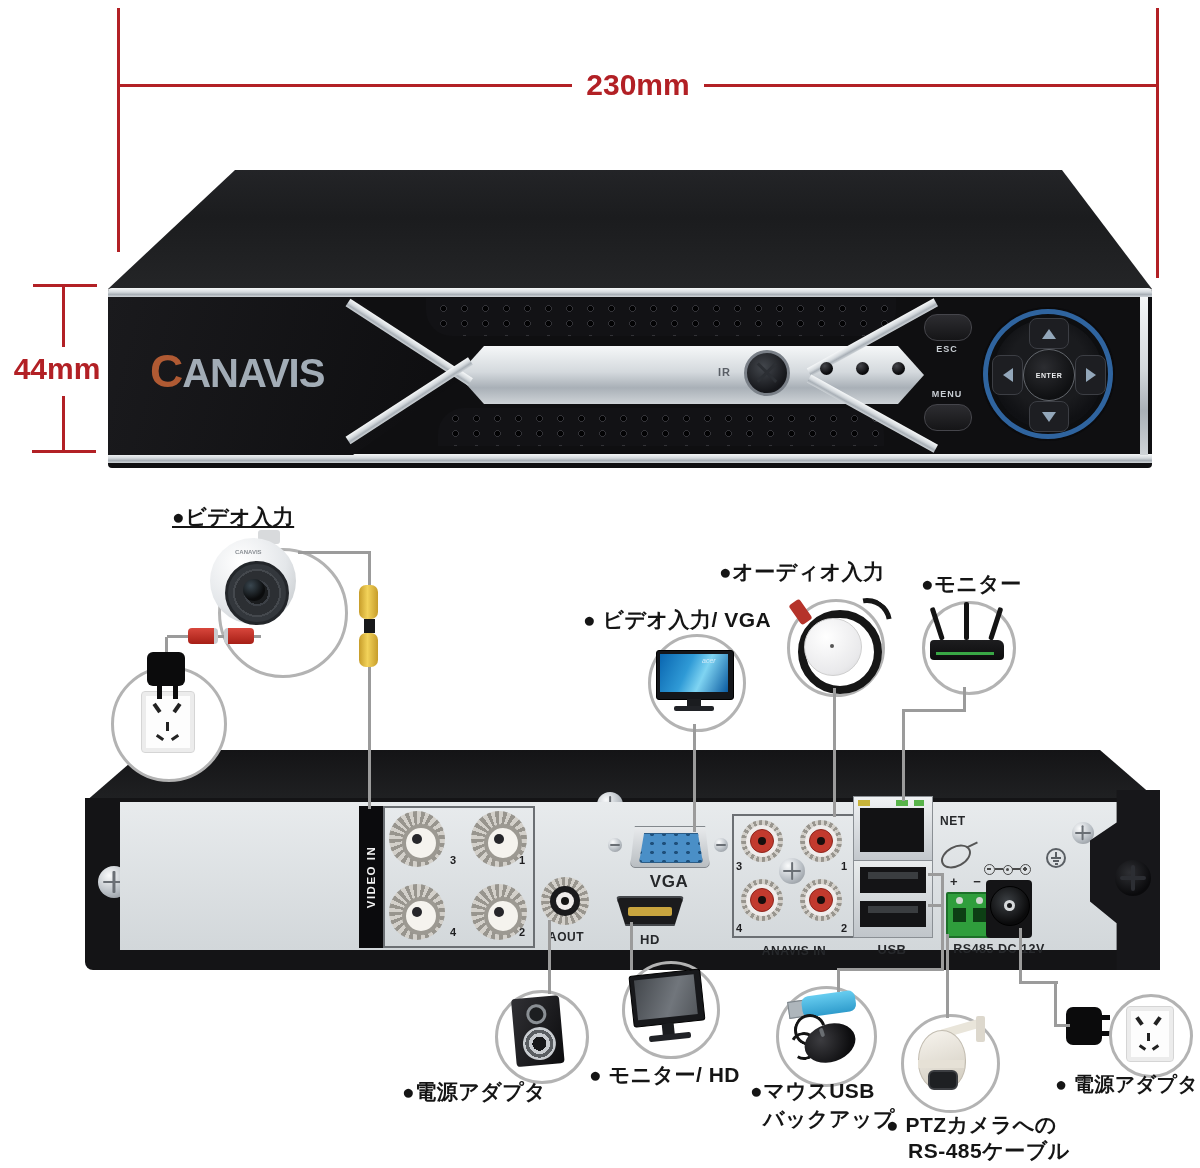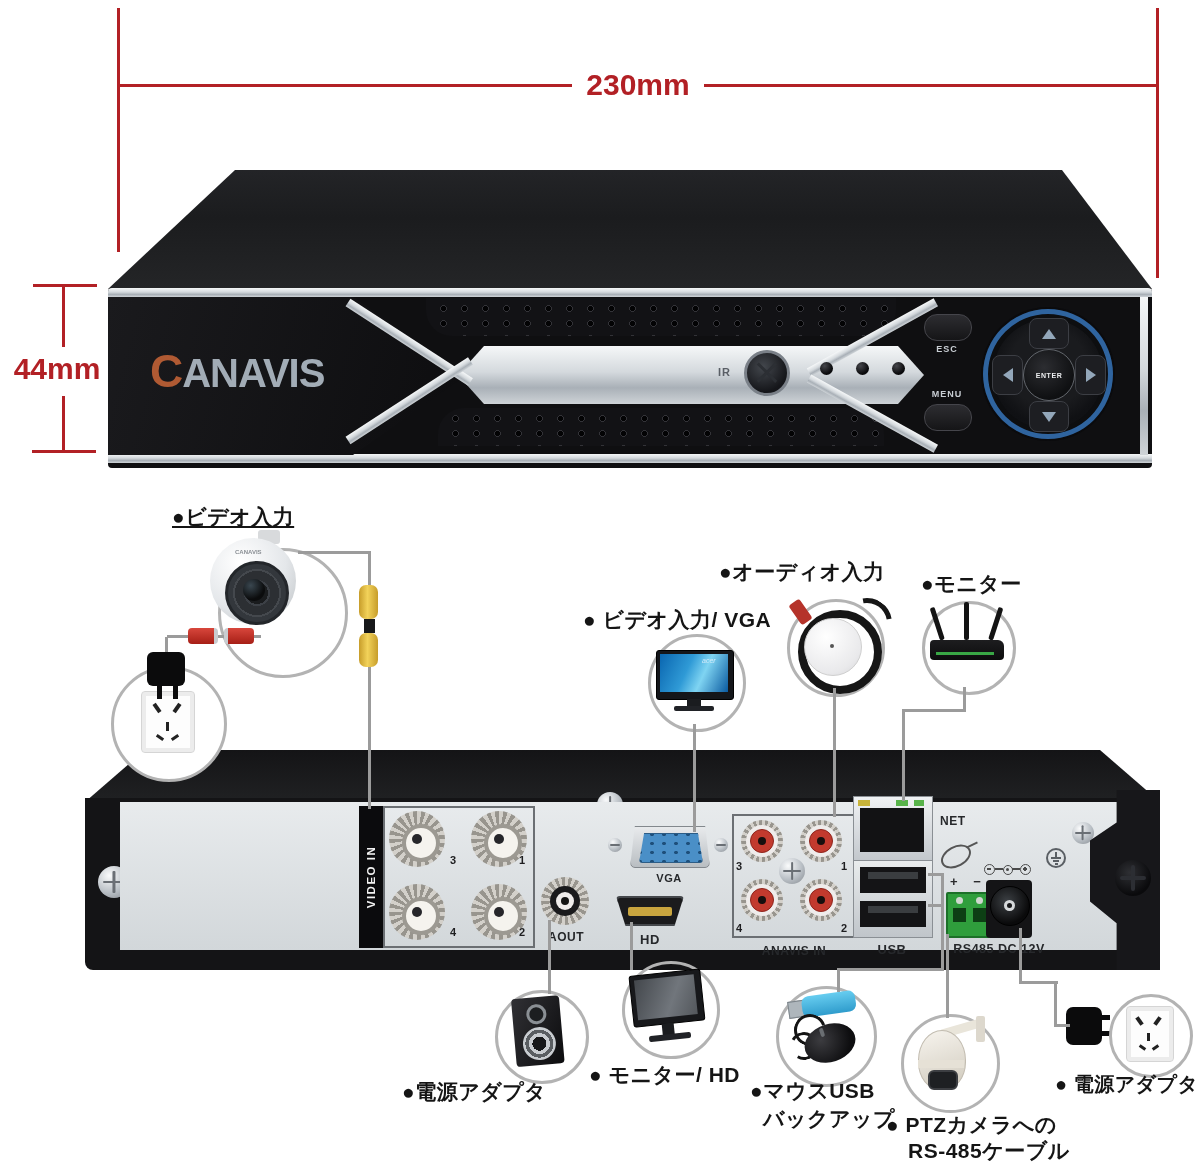--- a/index.html
+++ b/index.html
@@ -221,21 +221,21 @@
       <div class="abs" style="left:510px;top:24px;width:78px;height:40px;background:linear-gradient(180deg,#e8eaec,#b9bec2);border:1px solid #83888d;border-radius:5px;clip-path:polygon(6% 0,94% 0,100% 100%,0 100%);">
         <div class="abs" style="left:8px;top:6px;width:62px;height:28px;background:#4a8fc7;border:1px solid #2d5d86;border-radius:3px;clip-path:polygon(8% 0,92% 0,100% 100%,0 100%);
                     background-image:radial-gradient(circle 1.6px,#1e4f7a 1.6px,transparent 2px);background-size:12px 9px;background-position:6px 5px;"></div>
       </div>
       <div class="screw" style="left:488px;top:36px;width:14px;height:14px;">
           <i></i>
         </div>
       <div class="screw" style="left:594px;top:36px;width:14px;height:14px;">
           <i></i>
         </div>
-      <div class="pl" style="left:528px;top:70px;width:42px;font-size:11px;">VGA</div>
+      <div class="pl" style="left:528px;top:70px;width:42px;font-size:17px;">VGA</div>
 
       <div class="abs" style="left:496px;top:94px;width:68px;height:30px;background:#1b1b1d;border:2px solid #45484c;border-radius:4px;box-sizing:border-box;clip-path:polygon(0 0,100% 0,86% 100%,14% 100%);">
         <div class="abs" style="left:10px;top:9px;width:44px;height:9px;background:#c9a53f;border-radius:2px;"></div>
       </div>
       <div class="pl" style="left:514px;top:130px;width:32px;font-size:13px;">HD</div>
 
       <div class="abs" style="left:612px;top:12px;width:124px;height:124px;border:2px solid #6b6f73;box-sizing:border-box;"></div>
       <div class="abs knurl" style="left:621px;top:18px;width:42px;height:42px;"></div>
       <div class="abs knurl" style="left:680px;top:18px;width:42px;height:42px;"></div>
       <div class="abs knurl" style="left:621px;top:77px;width:42px;height:42px;"></div>

